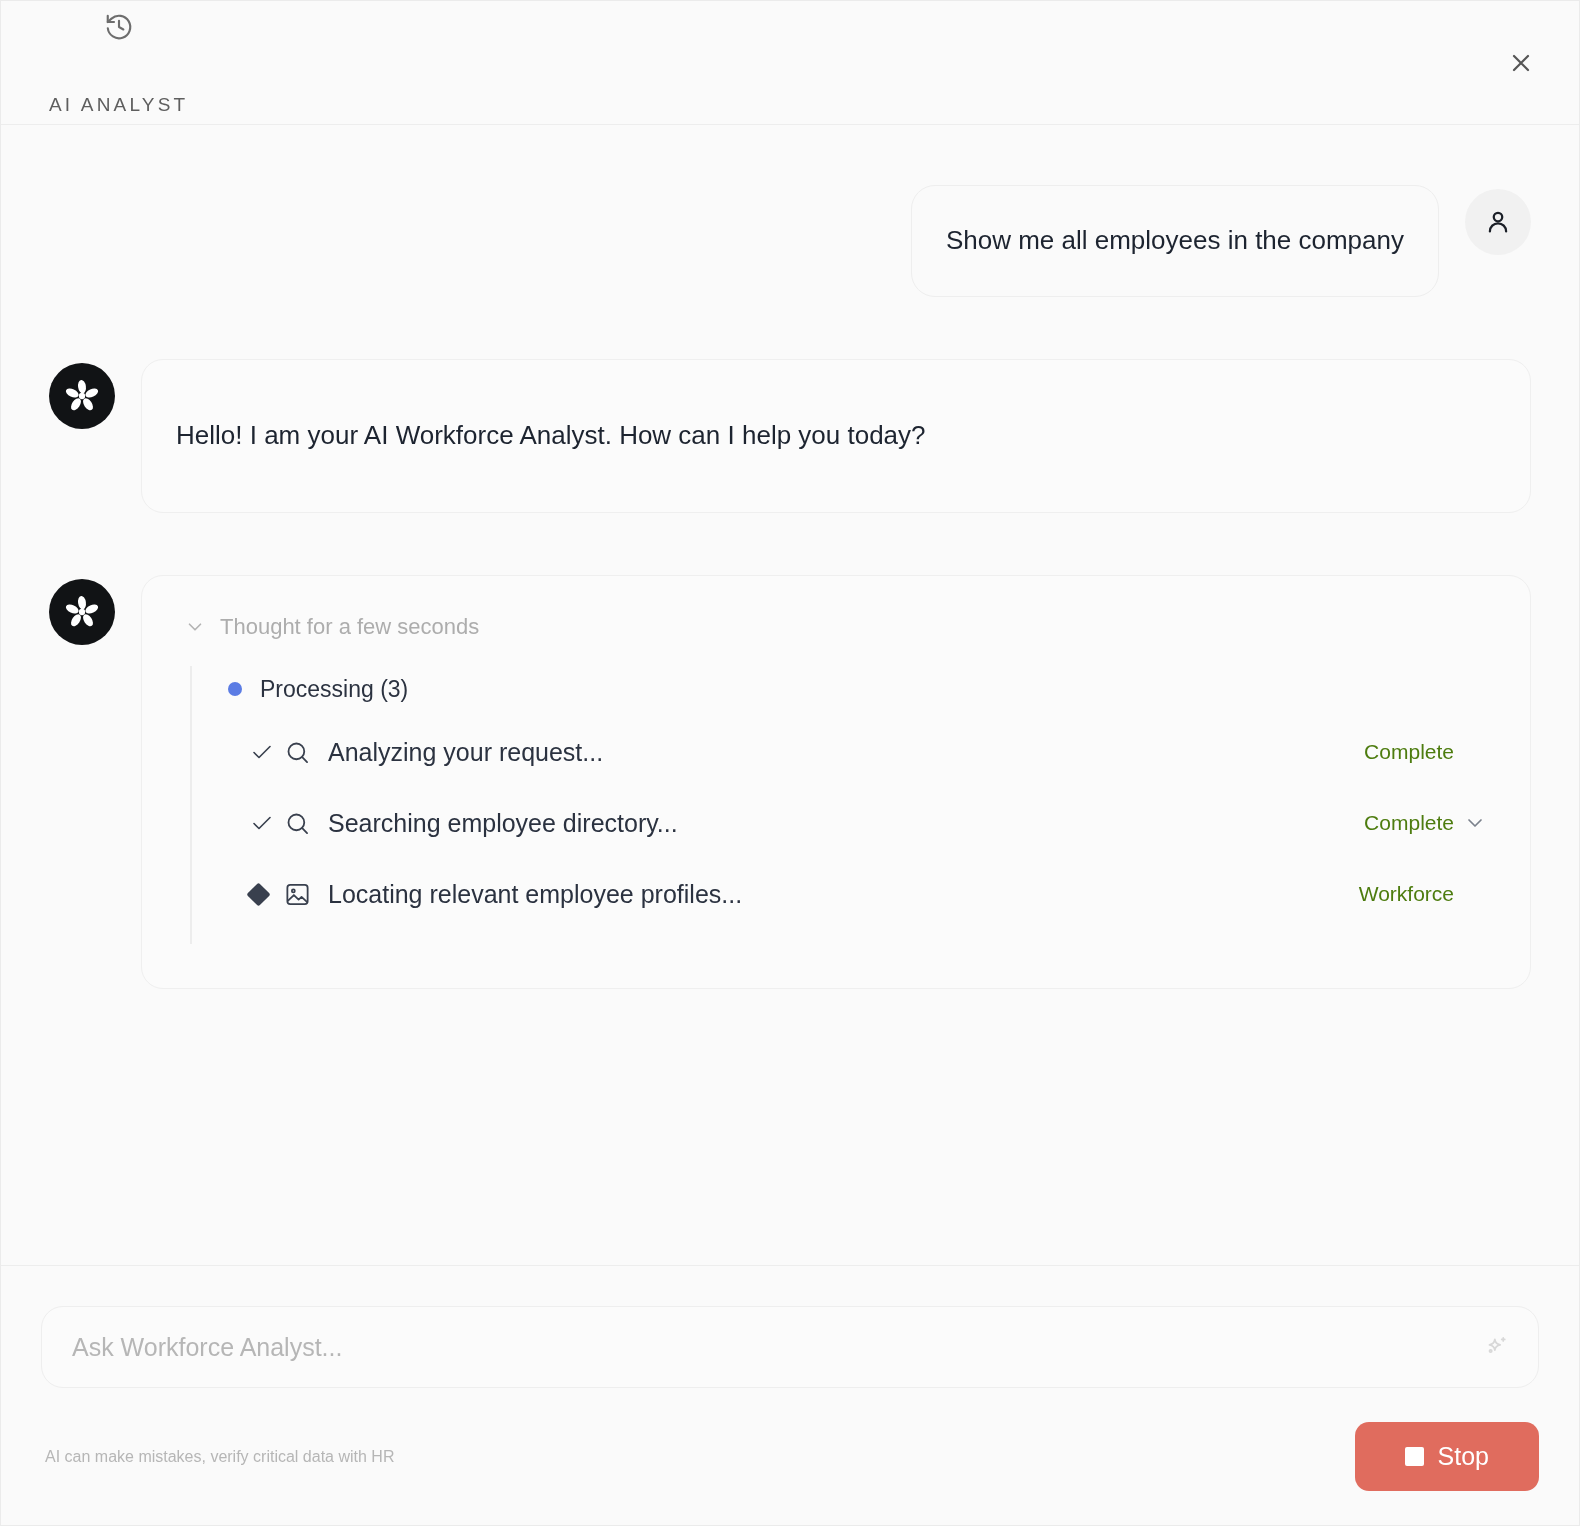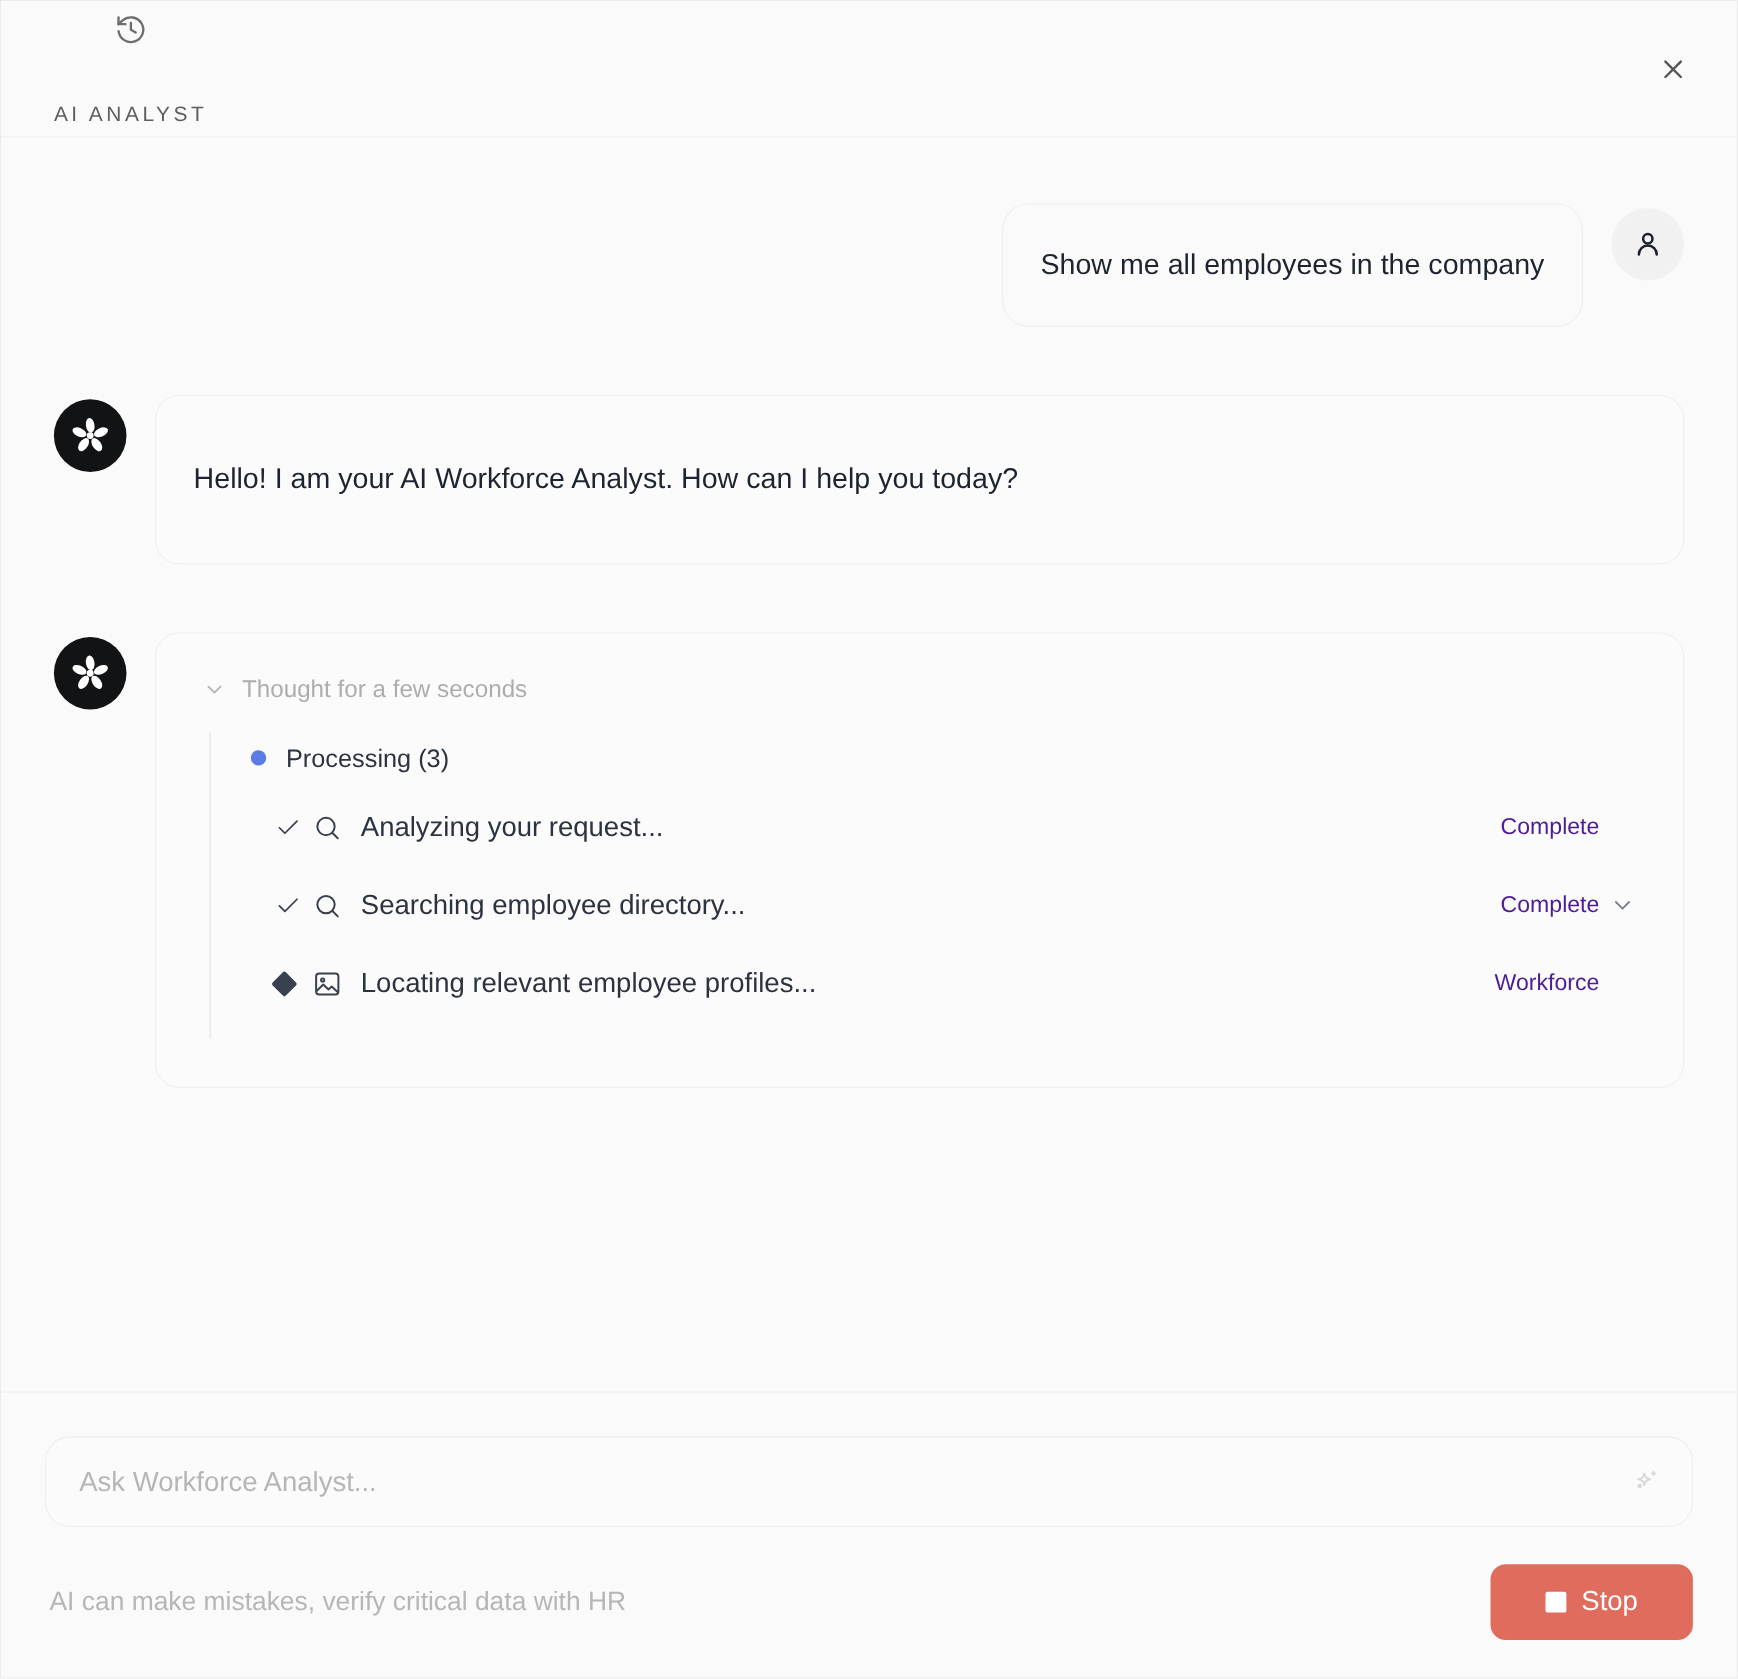--- a/index.html
+++ b/index.html
@@ -168,21 +168,21 @@
     display: flex; align-items: center; justify-content: flex-start;
     color: #39404e;
   }
   .step-label {
     font-size: 25px;
     color: #2b3240;
     flex: 1;
   }
   .step-status {
     font-size: 21px;
-    color: #4c1d95;
+    color: #4d7c0f;
     white-space: nowrap;
   }
   .step-chevron {
     width: 42px;
     display: flex; align-items: center; justify-content: center;
     color: #7b818c;
     cursor: pointer;
   }
   .step-chevron.empty { visibility: hidden; }
 
@@ -231,21 +231,21 @@
   }
 
   .footer-row {
     display: flex;
     align-items: center;
     justify-content: space-between;
     padding: 34px 40px 34px 44px;
     background: #fafafa;
   }
   .disclaimer {
-    font-size: 24px;
+    font-size: 16px;
     color: #b6b6b6;
   }
   .stop-btn {
     display: flex;
     align-items: center;
     gap: 14px;
     background: #e06c5e;
     color: #ffffff;
     border: none;
     border-radius: 14px;

